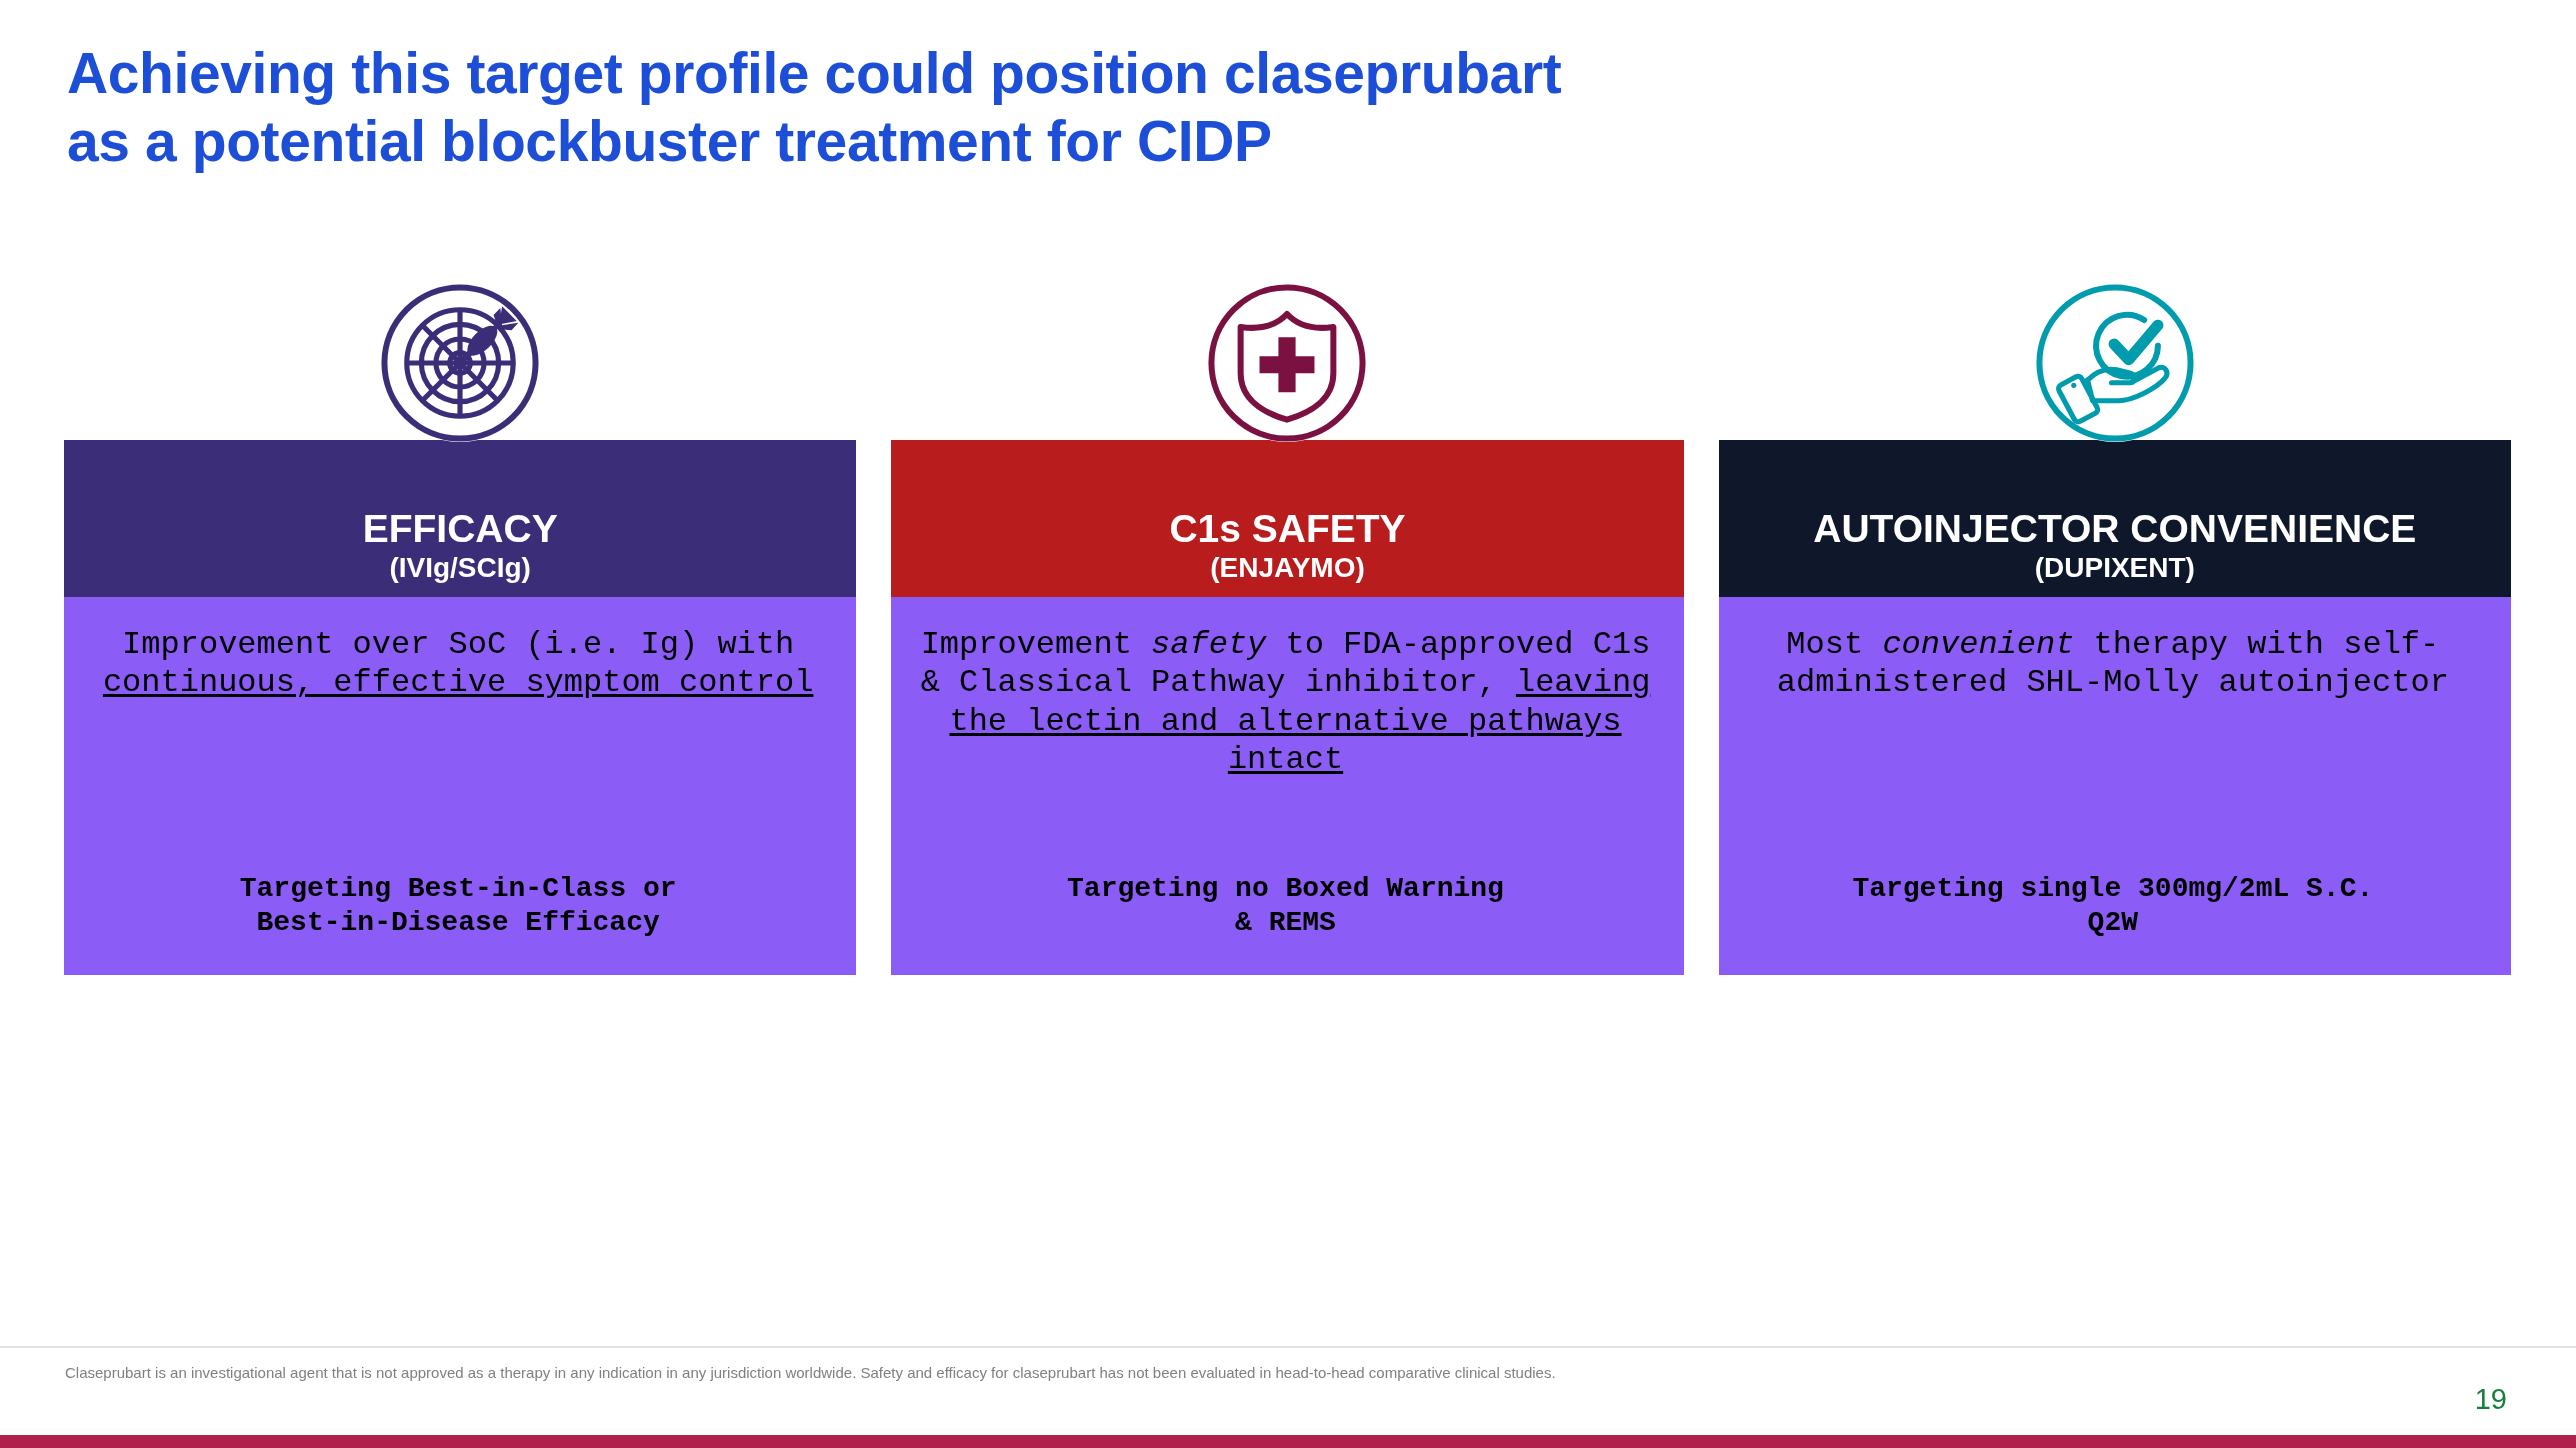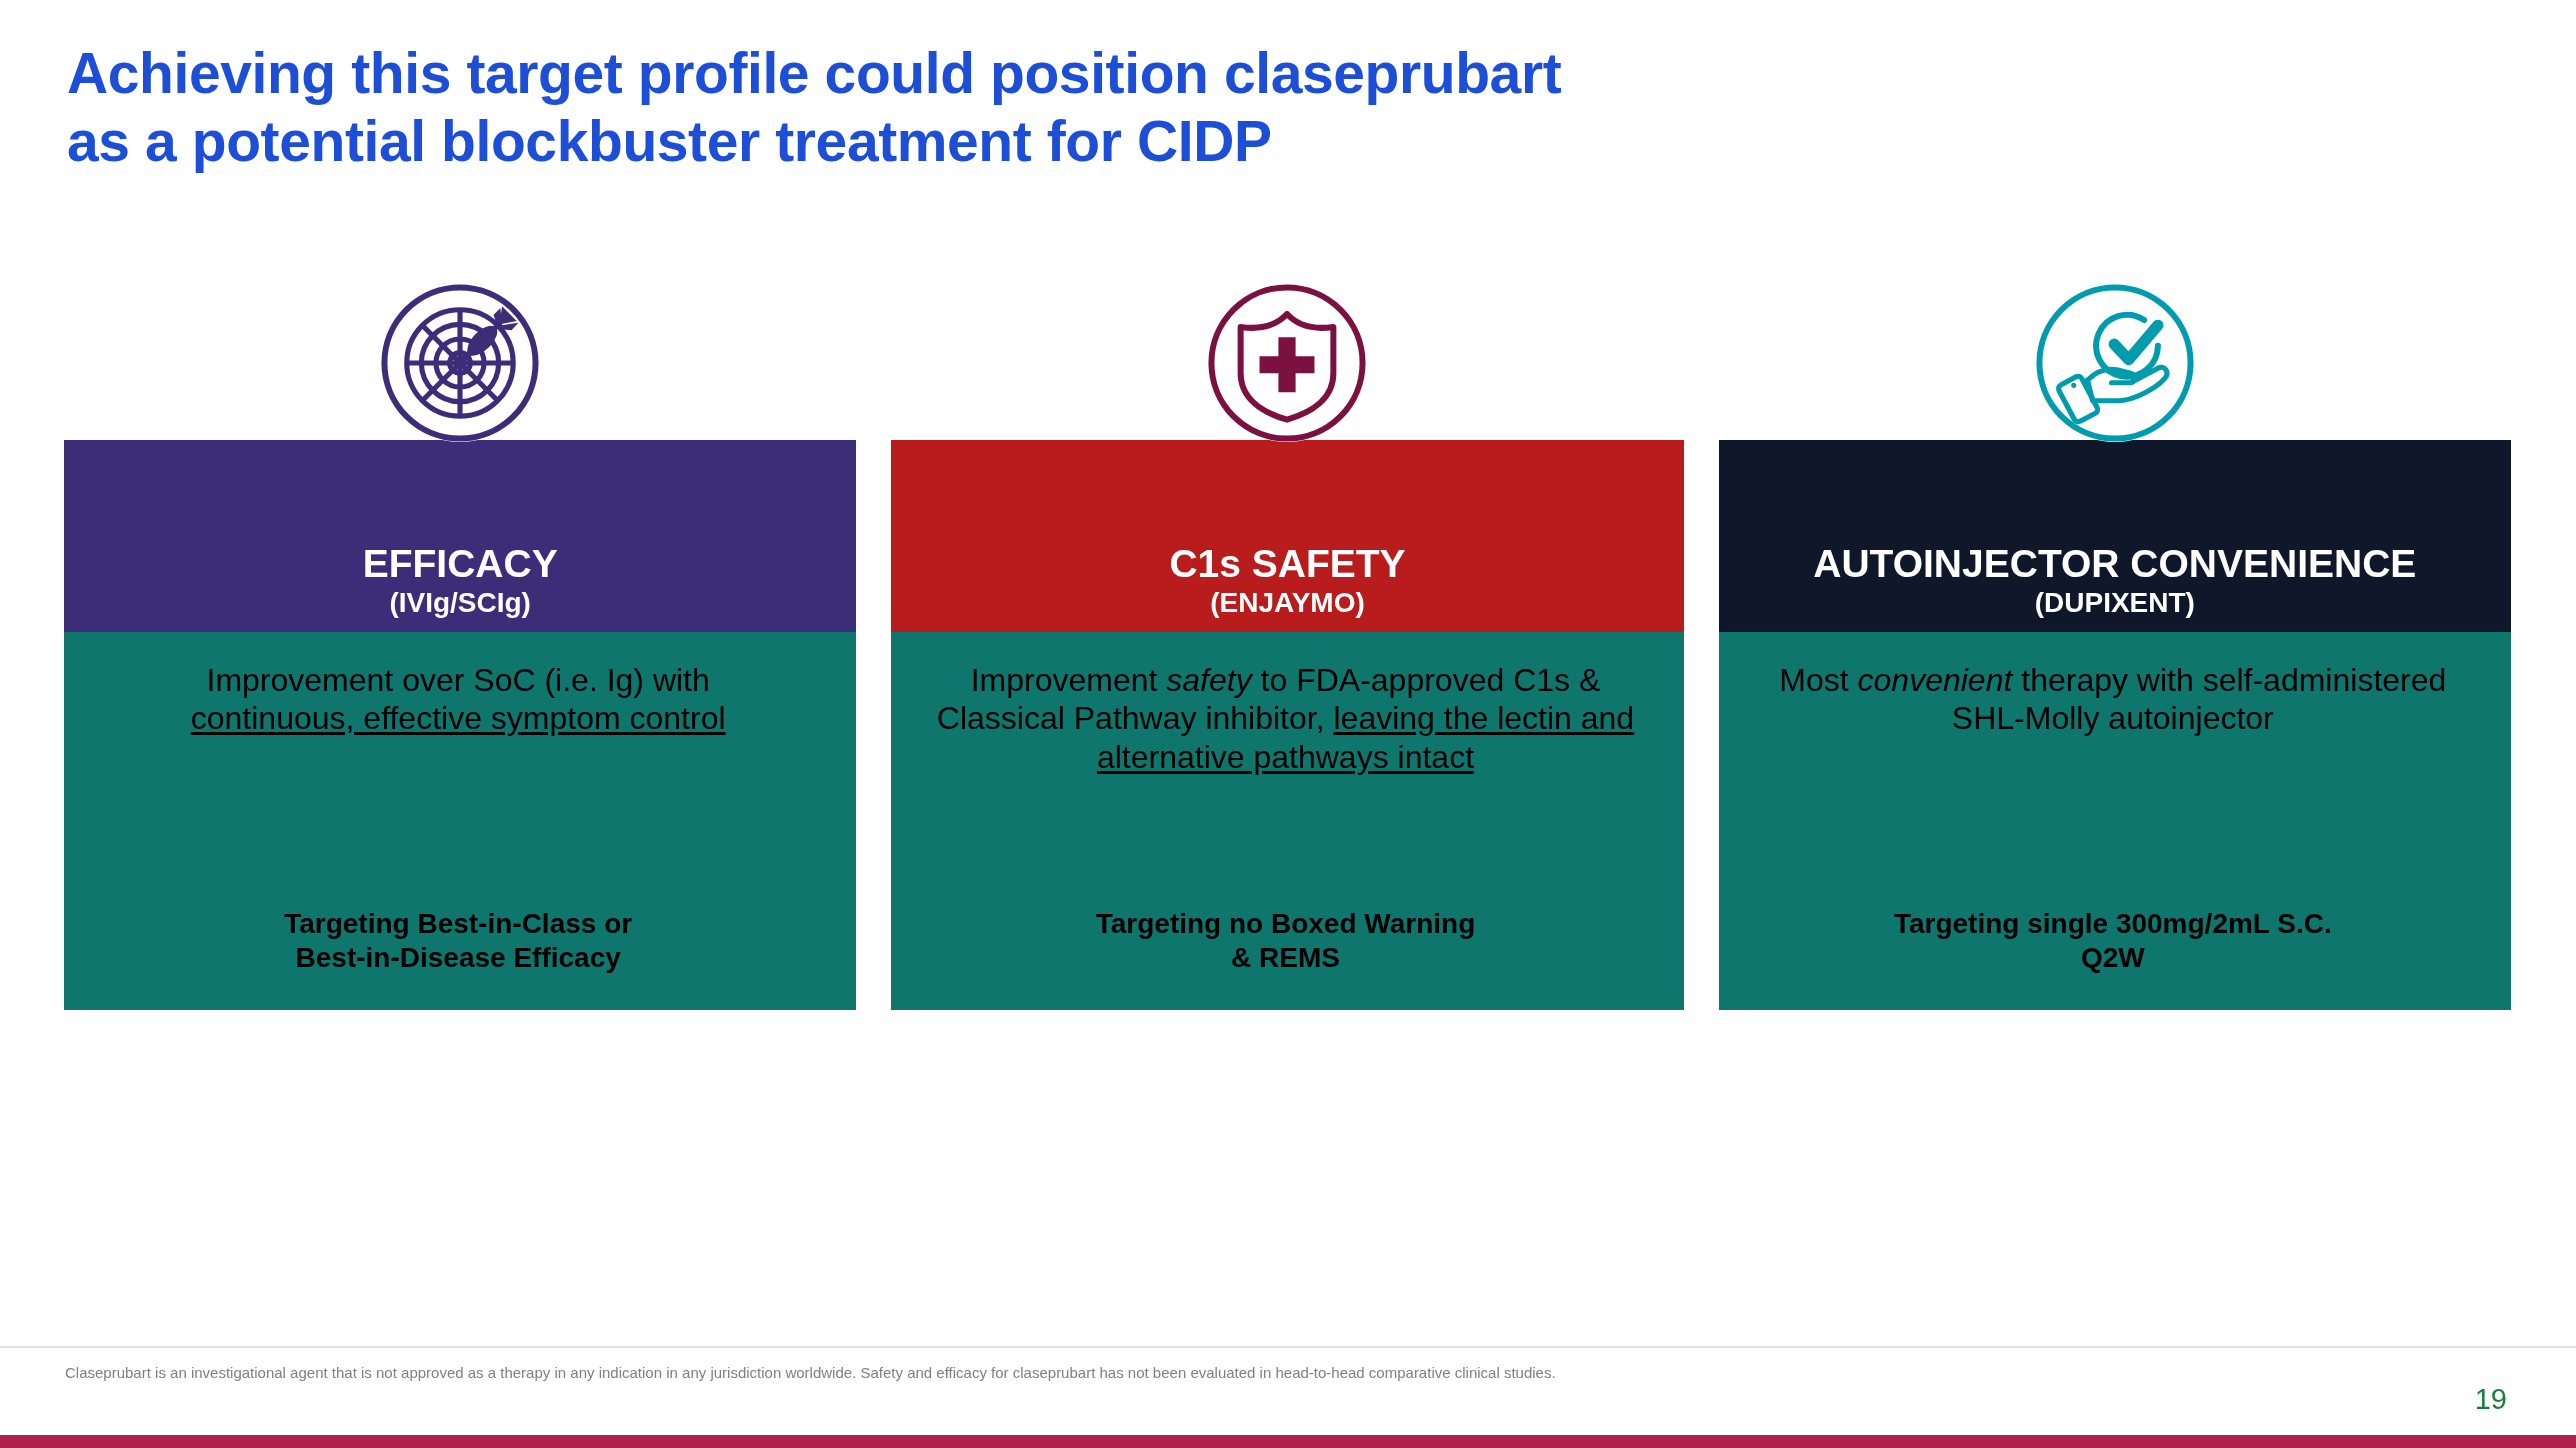--- a/index.html
+++ b/index.html
@@ -40,21 +40,21 @@
     gap: 35px;
   }
   .card {
     width: 793px;
     position: relative;
     display: flex;
     flex-direction: column;
   }
 
   .card-header {
-    height: 192px;
+    height: 157px;
     box-sizing: border-box;
     display: flex;
     flex-direction: column;
     align-items: center;
     justify-content: flex-end;
     padding-bottom: 13.7px;
     color: #ffffff;
   }
   .card-header .h-main {
     font-size: 39px;
@@ -64,29 +64,30 @@
   }
   .card-header .h-sub {
     font-size: 28px;
     font-weight: bold;
     line-height: 1.12;
     margin-top: 2.6px;
     white-space: nowrap;
   }
 
   .card-body {
-    background: #0f766e;
+    background: #8b5cf6;
     height: 378px;
     box-sizing: border-box;
     padding: 29px 26px 19px 22px;
     display: flex;
     flex-direction: column;
     align-items: center;
     text-align: center;
     color: #000000;
+    font-family: Liberation Mono, monospace;
   }
   .card-desc {
     font-size: 32px;
     line-height: 1.20;
     color: #000000;
   }
   .card-desc .u { text-decoration: underline; text-underline-offset: 2.6px; }
   .card-desc .it { font-style: italic; }
   .card-foot {
     margin-top: auto;

